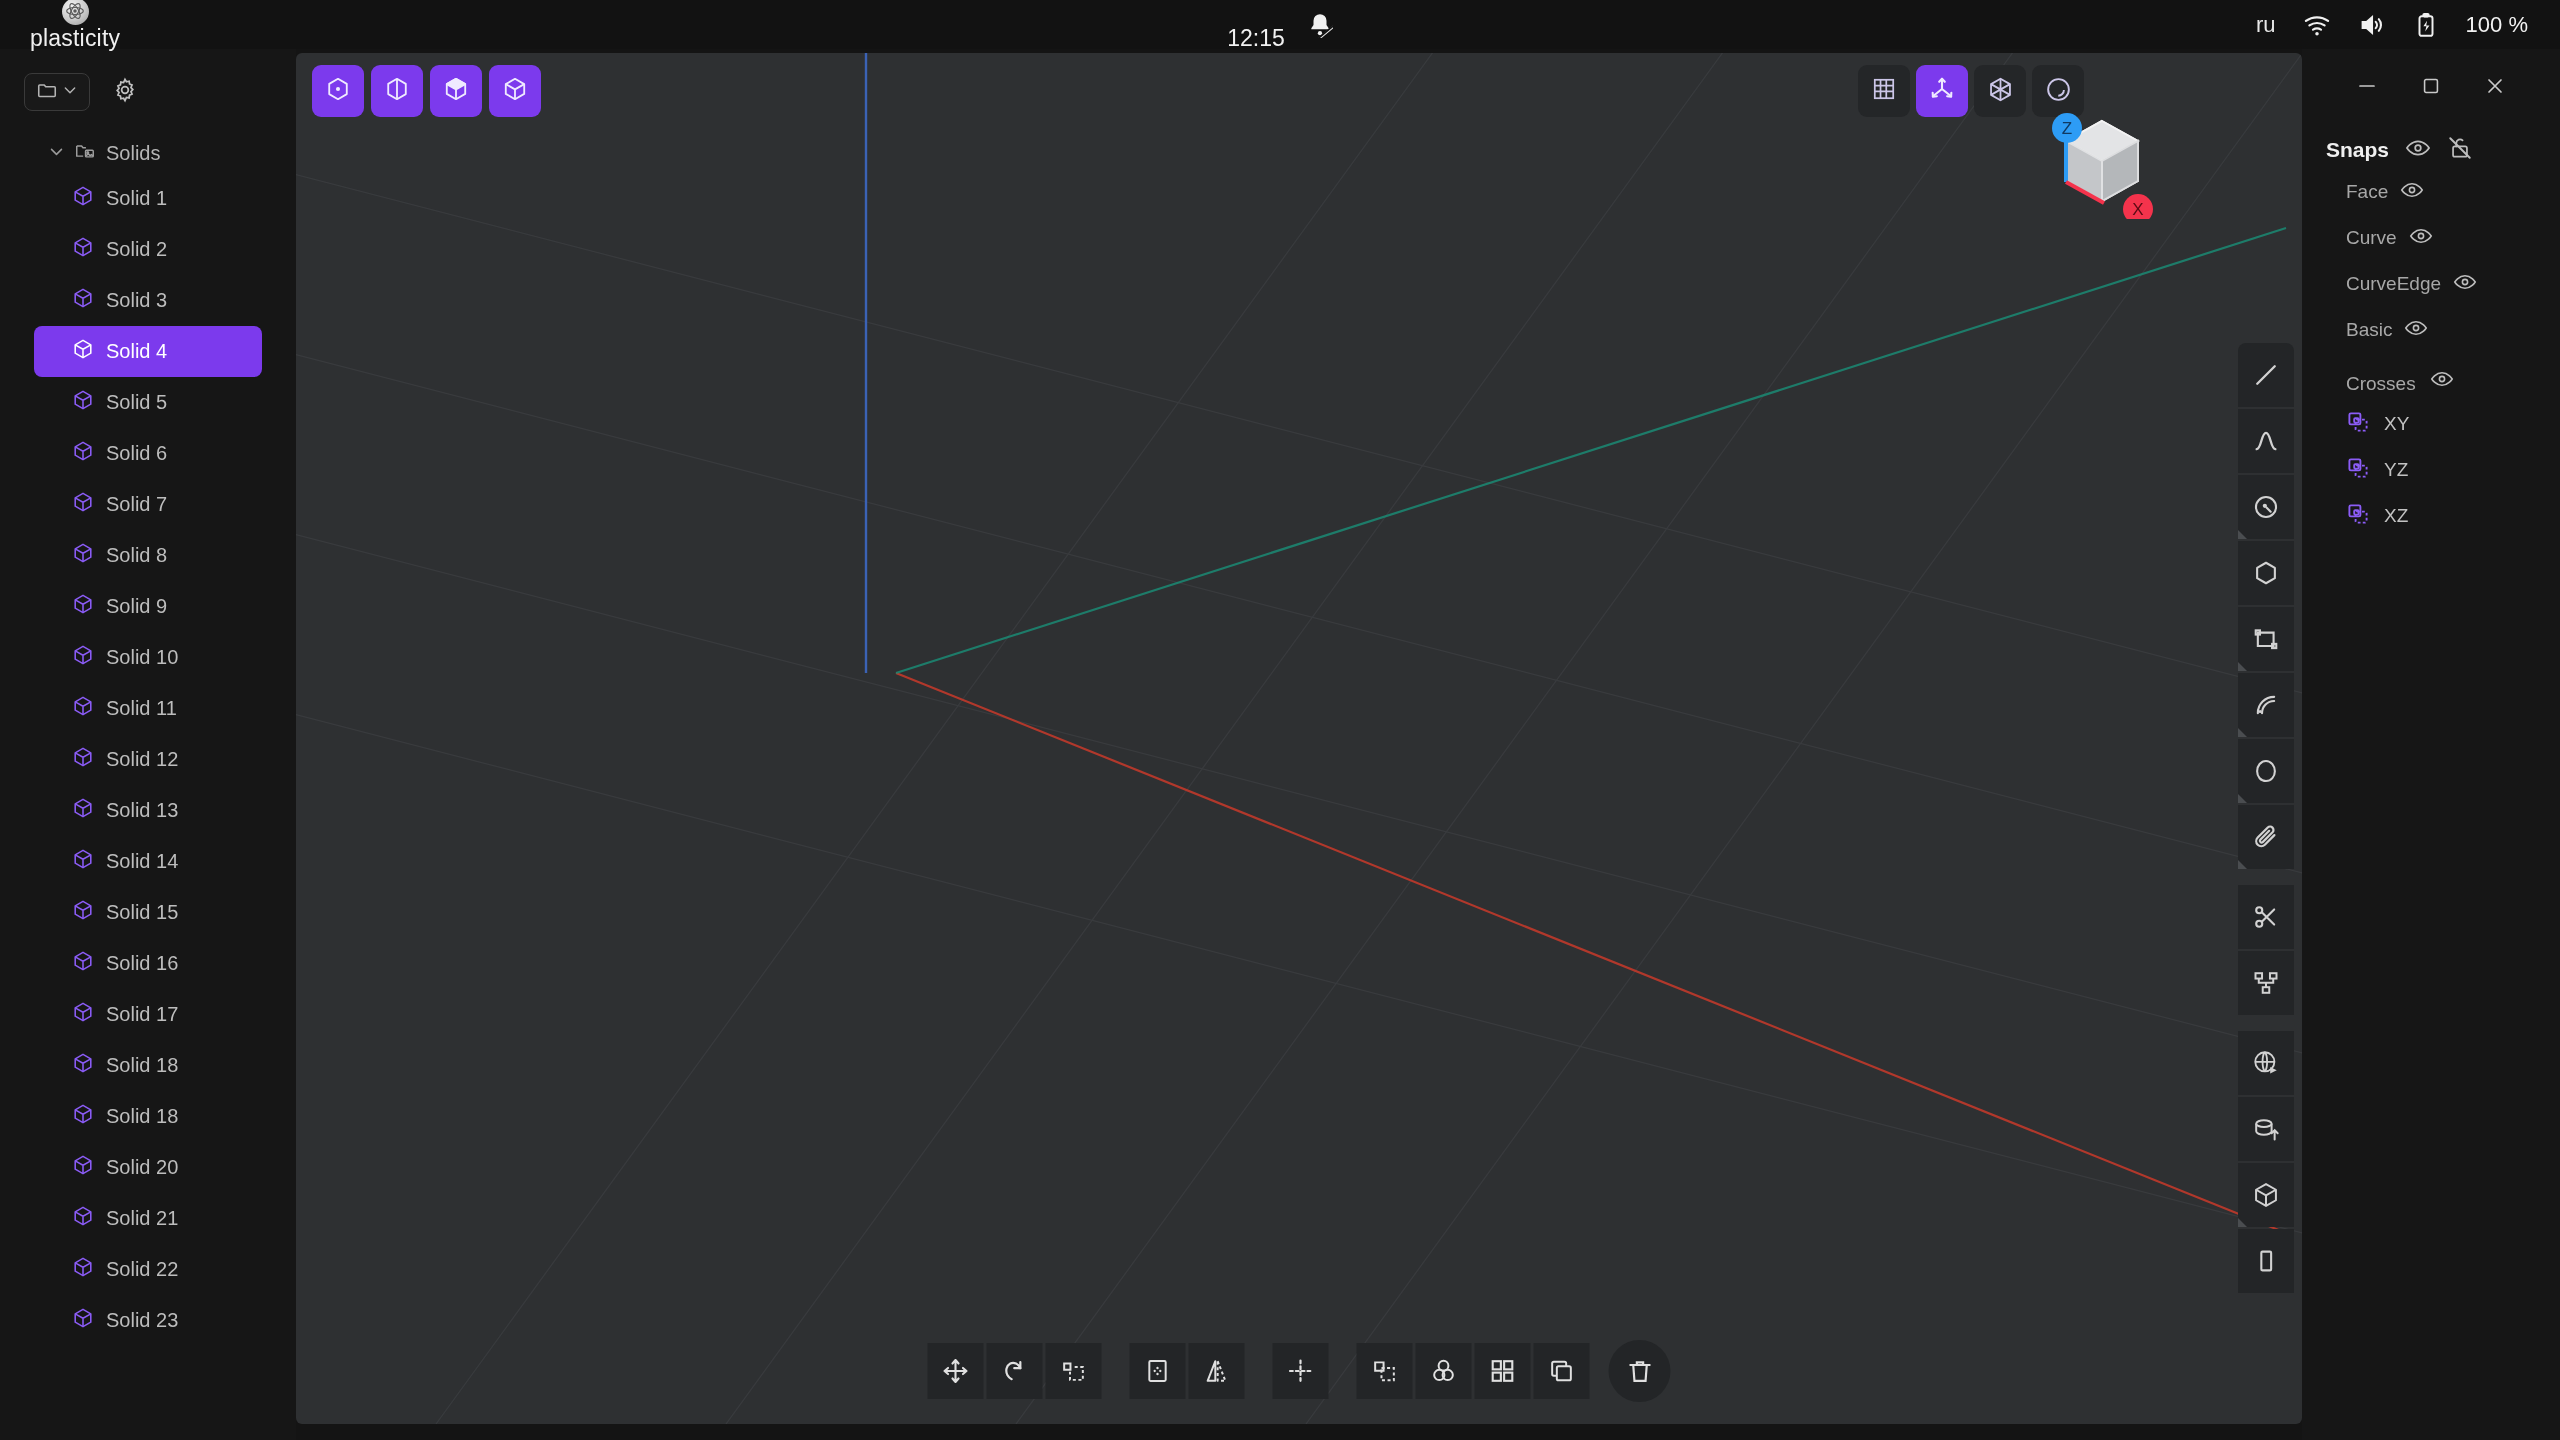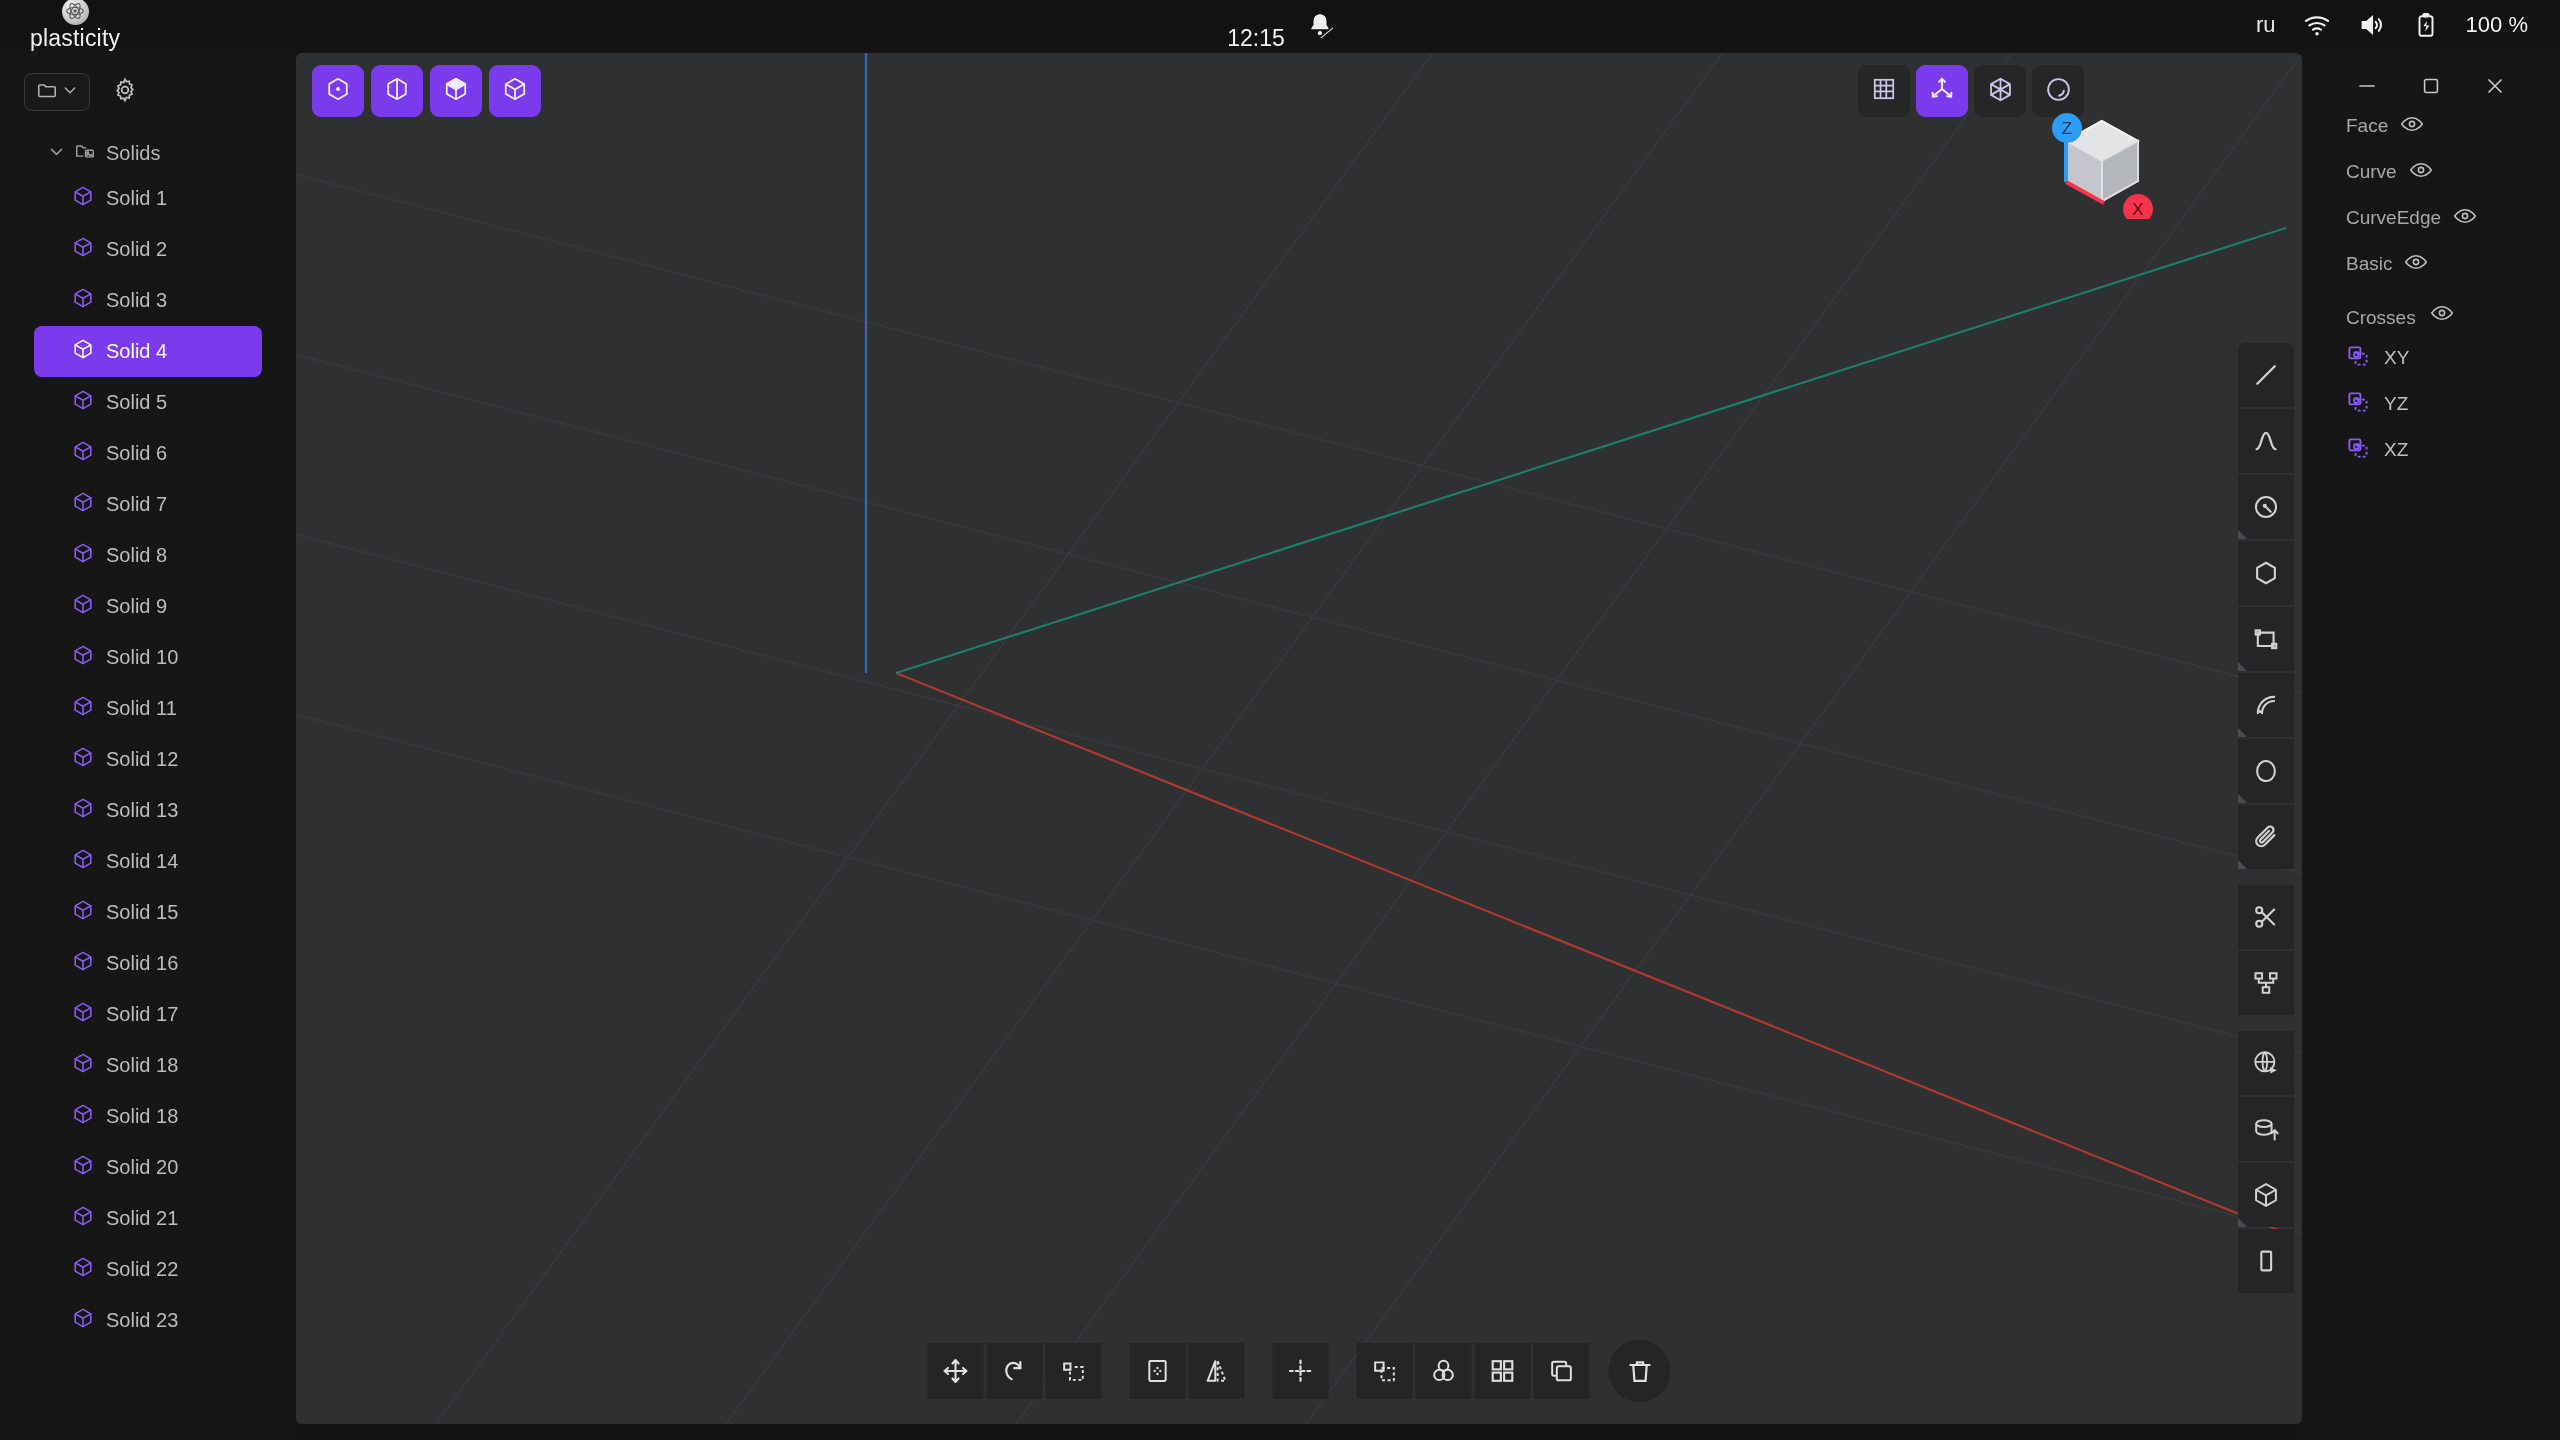--- a/index.html
+++ b/index.html
@@ -730,20 +730,36 @@
             <rect x="5" y="5" width="14" height="14" rx="1.6"></rect>
           </svg>
       </span>
       <span class="wc">
         <svg width="24" height="24" viewBox="0 0 24 24" stroke="#c9c9c9" stroke-width="1.7" stroke-linecap="round">
             <path d="M6 6l12 12M18 6L6 18"></path>
           </svg>
       </span>
     </div>
 
+    <div class="snaps-head">
+      <span class="snaps-title">Snaps</span>
+      <span>
+        <svg width="26" height="26" viewBox="0 0 24 24" fill="none" stroke="#bdbdbd" stroke-width="1.6">
+          <path d="M1.8 12S5.6 5.8 12 5.8 22.2 12 22.2 12 18.4 18.2 12 18.2 1.8 12 1.8 12z"></path>
+          <circle cx="12" cy="12" r="2.6"></circle>
+        </svg>
+      </span>
+      <span>
+        <svg width="26" height="26" viewBox="0 0 24 24" fill="none" stroke="#bdbdbd" stroke-width="1.6" stroke-linecap="round">
+          <rect x="5.6" y="10.6" width="12.8" height="9.4" rx="1.6"></rect>
+          <path d="M8.6 10.6V7.4a3.4 3.4 0 0 1 5.8-2.4"></path>
+          <path d="M3 3l18 18" stroke-width="1.8"></path>
+        </svg>
+      </span>
+    </div>
 
     <div id="snap-rows">
         <div class="snap-row">
           <span class="snap-name">Face</span>
           <span class="snap-eye"><svg width="24" height="24" viewBox="0 0 24 24" fill="none" stroke="#bdbdbd" stroke-width="1.6">
               <path d="M1.8 12S5.6 5.8 12 5.8 22.2 12 22.2 12 18.4 18.2 12 18.2 1.8 12 1.8 12z"></path>
               <circle cx="12" cy="12" r="2.6"></circle>
             </svg></span>
         </div>
         <div class="snap-row">

